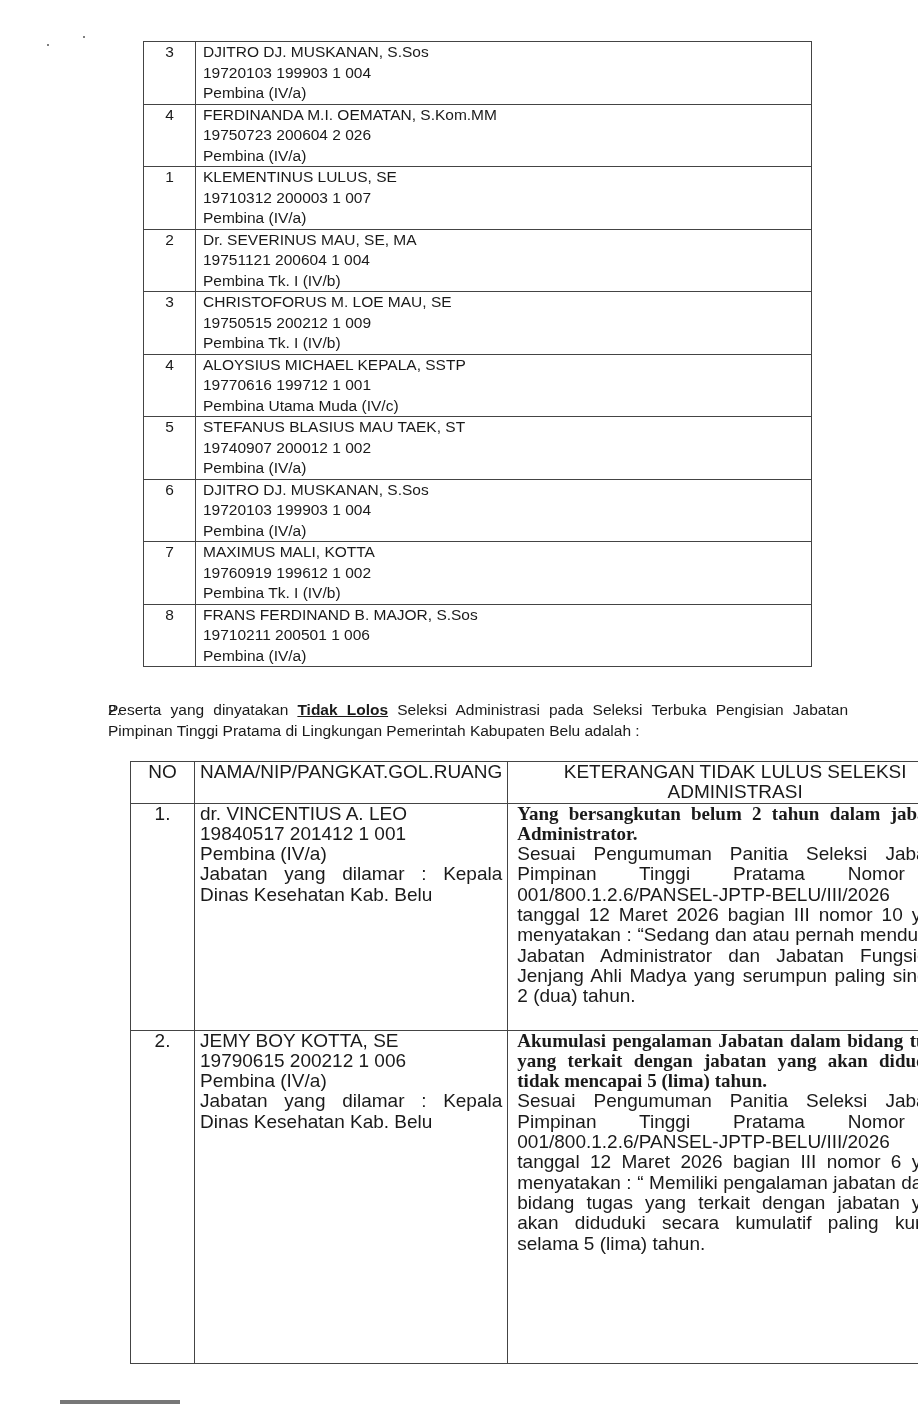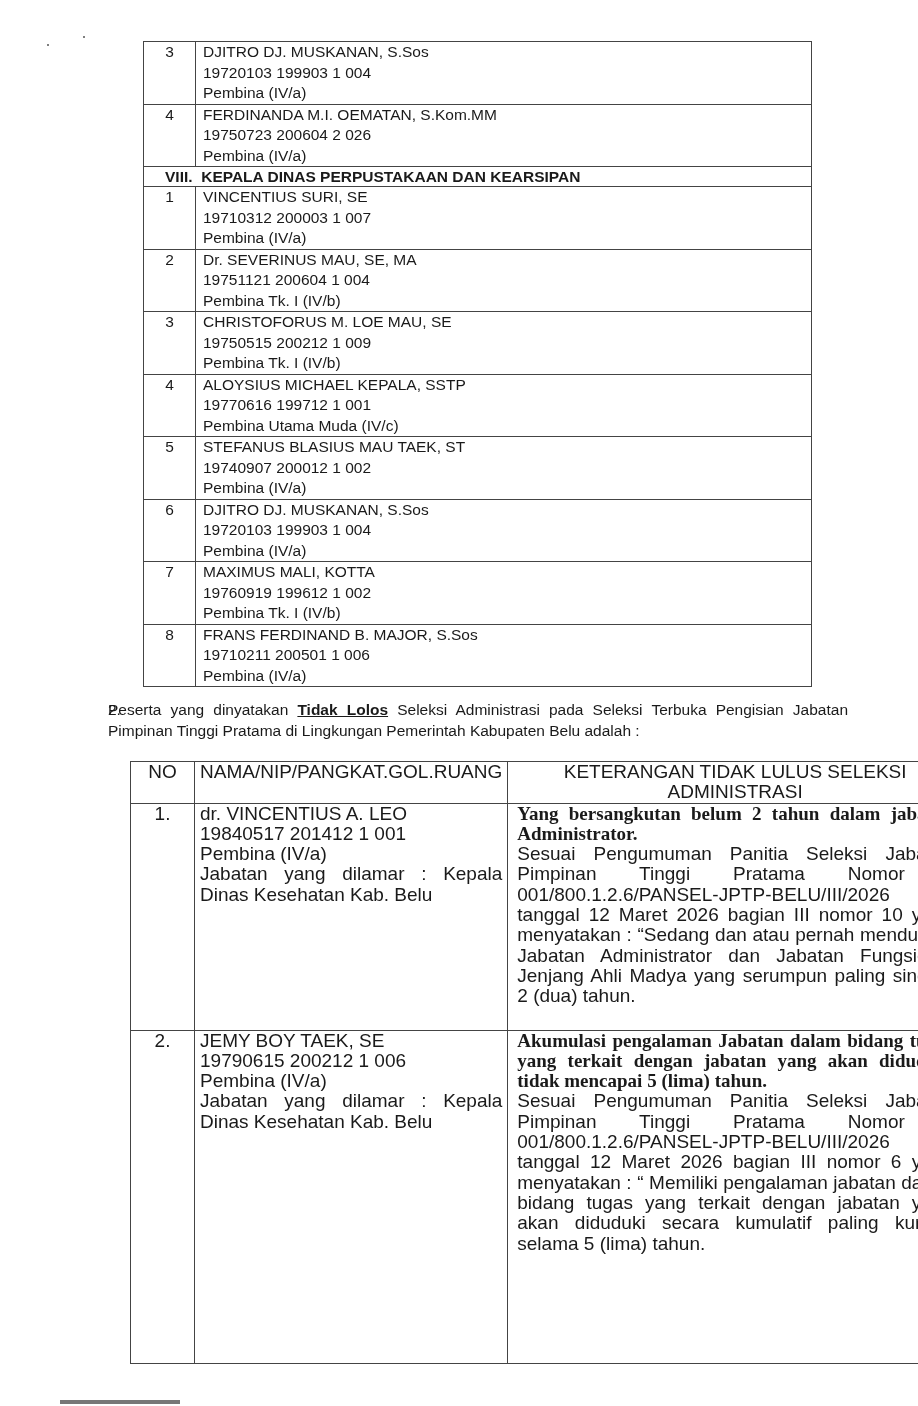--- a/index.html
+++ b/index.html
@@ -61,30 +61,24 @@
       </td>
     </tr>
     <tr class="person">
       <td class="no">4</td>
       <td class="nm">
         <div>FERDINANDA M.I. OEMATAN, S.Kom.MM</div>
         <div>19750723 200604 2 026</div>
         <div>Pembina (IV/a)</div>
       </td>
     </tr>
-    <tr>
-      <td colspan="2" class="sec">
-        <span>VIII.</span>&nbsp;
-        <span>KEPALA DINAS PERPUSTAKAAN DAN KEARSIPAN</span>
-      </td>
-    </tr>
     <tr class="person">
       <td class="no">1</td>
       <td class="nm">
-        <div>VINCENTIUS SURI, SE</div>
+        <div>KLEMENTINUS LULUS, SE</div>
         <div>19710312 200003 1 007</div>
         <div>Pembina (IV/a)</div>
       </td>
     </tr>
     <tr class="person">
       <td class="no">2</td>
       <td class="nm">
         <div>Dr. SEVERINUS MAU, SE, MA</div>
         <div>19751121 200604 1 004</div>
         <div>Pembina Tk. I (IV/b)</div>
@@ -164,21 +158,21 @@
         <div class="jab">Jabatan yang dilamar : Kepala Dinas Kesehatan Kab. Belu</div>
       </td>
       <td class="c-kt">
         <div class="bold">Yang bersangkutan belum 2 tahun dalam jabatan Administrator.</div>
         <div>Sesuai Pengumuman Panitia Seleksi Jabatan Pimpinan Tinggi Pratama Nomor : 001/800.1.2.6/PANSEL-JPTP-BELU/III/2026 tanggal 12 Maret 2026 bagian III nomor 10 yang menyatakan : “Sedang dan atau pernah menduduki Jabatan Administrator dan Jabatan Fungsional Jenjang Ahli Madya yang serumpun paling singkat 2 (dua) tahun.</div>
       </td>
     </tr>
     <tr class="r2">
       <td class="c-no">2.</td>
       <td class="c-nm">
-        <div>JEMY BOY TAEK, SE</div>
+        <div>JEMY BOY KOTTA, SE</div>
         <div>19790615 200212 1 006</div>
         <div>Pembina (IV/a)</div>
         <div class="jab">Jabatan yang dilamar : Kepala Dinas Kesehatan Kab. Belu</div>
       </td>
       <td class="c-kt">
         <div class="bold">Akumulasi pengalaman Jabatan dalam bidang tugas yang terkait dengan jabatan yang akan diduduki tidak mencapai 5 (lima) tahun.</div>
         <div>Sesuai Pengumuman Panitia Seleksi Jabatan Pimpinan Tinggi Pratama Nomor : 001/800.1.2.6/PANSEL-JPTP-BELU/III/2026 tanggal 12 Maret 2026 bagian III nomor 6 yang menyatakan : “ Memiliki pengalaman jabatan dalam bidang tugas yang terkait dengan jabatan yang akan diduduki secara kumulatif paling kurang selama 5 (lima) tahun.</div>
       </td>
     </tr>
   </tbody>

